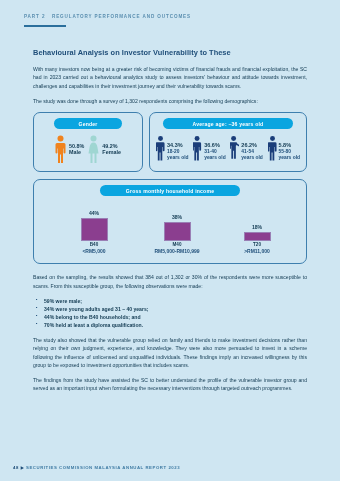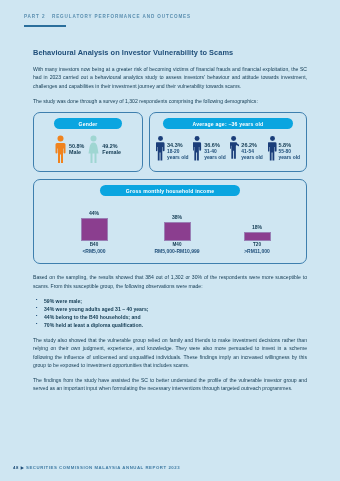--- a/index.html
+++ b/index.html
@@ -106,21 +106,21 @@
 <div class="page">
 
   <div class="runhead">
     <span>PART 2</span>
     &nbsp;&nbsp;<span>REGULATORY PERFORMANCE AND OUTCOMES</span>
   </div>
   <div class="runhead-rule"></div>
 
   <div class="col">
 
-    <h1 class="title">Behavioural Analysis on Investor Vulnerability to Scams</h1>
+    <h1 class="title">Behavioural Analysis on Investor Vulnerability to These</h1>
 
     <p class="body">With many investors now being at a greater risk of becoming victims of financial frauds and financial exploitation, the SC had in 2023 carried out a behavioural analytics study to assess investors' behaviour and attitude towards investment, challenges and capabilities in their investment journey and their vulnerability towards scams.</p>
     <p class="body last">The study was done through a survey of 1,302 respondents comprising the following demographics:</p>
 
     <div class="cards">
 
       <div class="card gender">
         <span class="pill gender-pill">Gender</span>
         <div class="gender-row">
 

